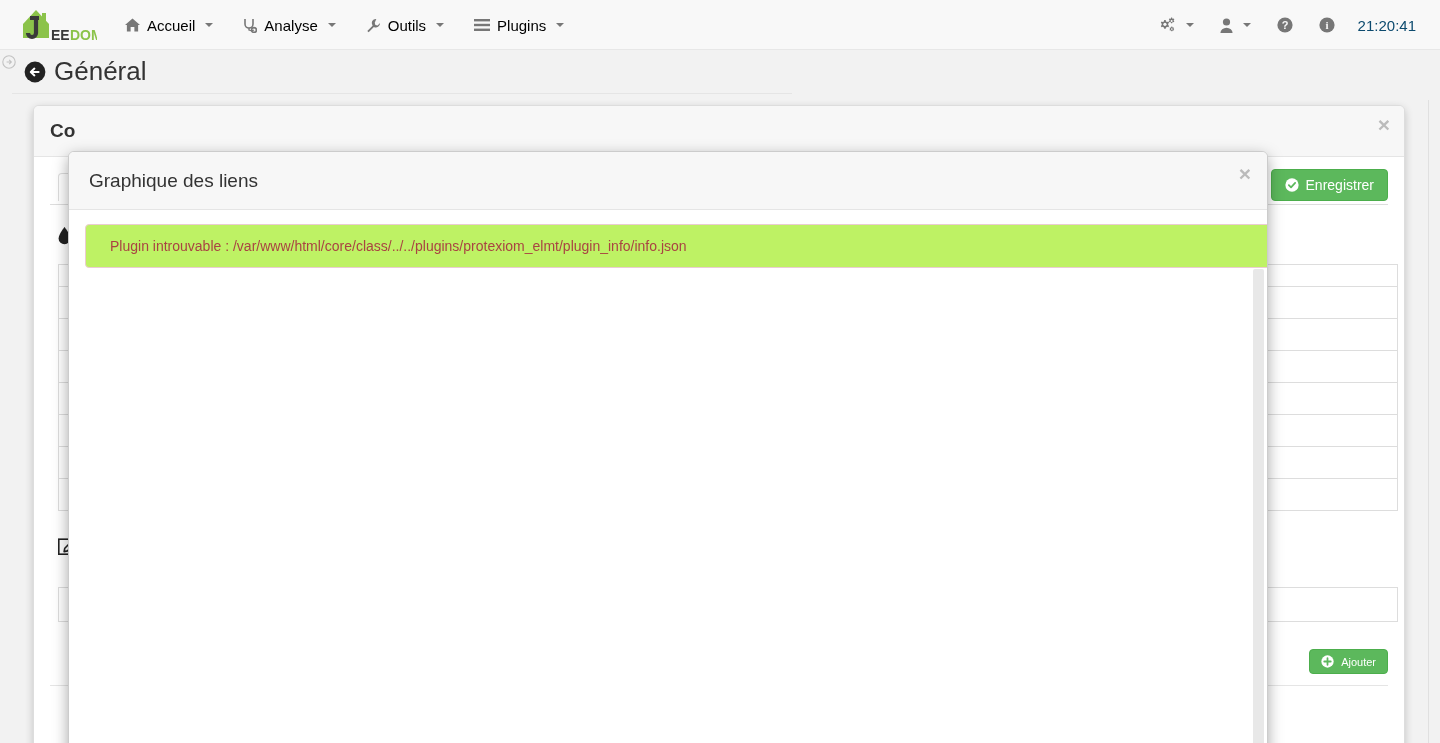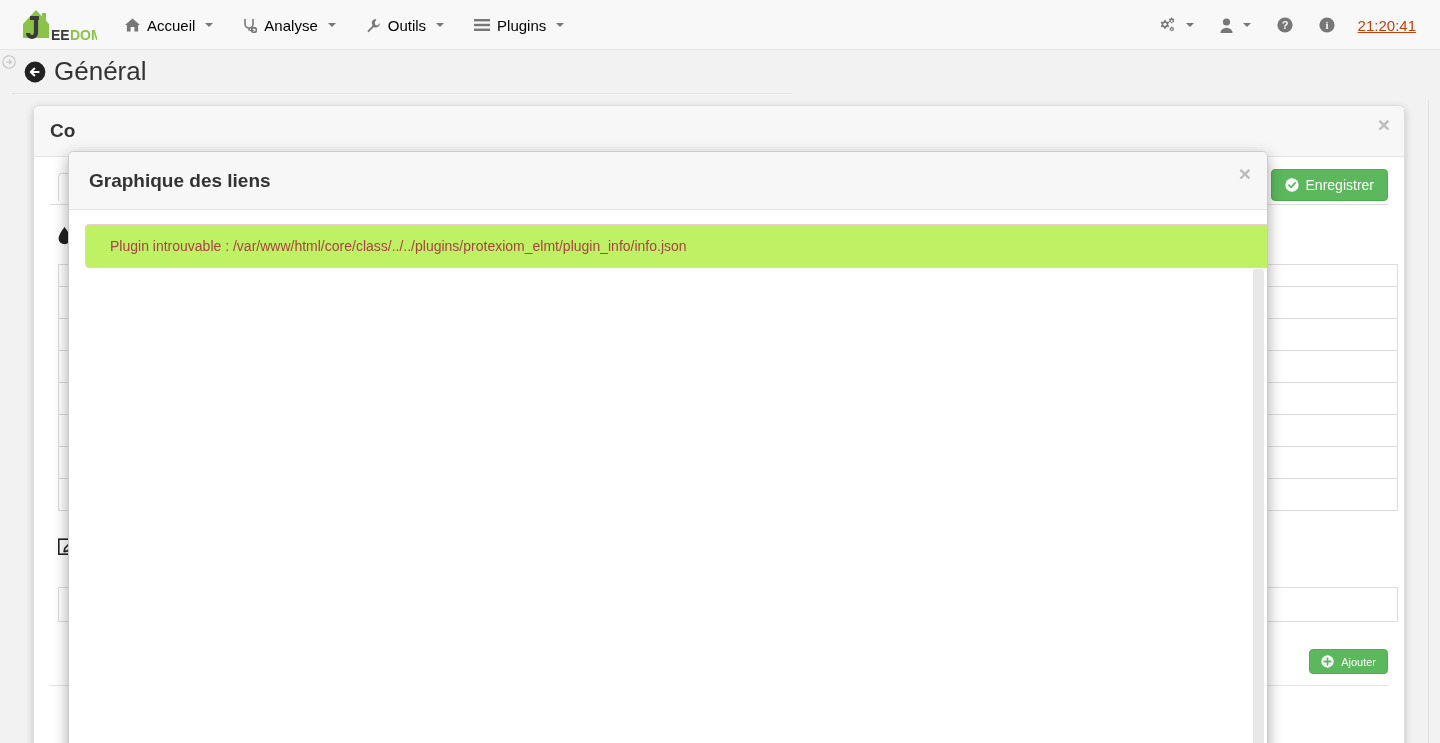--- a/index.html
+++ b/index.html
@@ -39,21 +39,21 @@
     border-left: 4px solid transparent;
     border-right: 4px solid transparent;
     border-top: 4px solid #777;
   }
   .nav-right {
     margin-left: auto; display: flex; align-items: center;
     padding-right: 20px; height: 50px;
   }
   .nav-right .nav-item { padding: 0 13px; }
   .clock {
-    color: #c2410c; font-size: 15px; padding-left: 10px; padding-right: 4px; text-decoration: underline;
+    color: #0c4a6e; font-size: 15px; padding-left: 10px; padding-right: 4px;
   }
 
   
   .page-area {
     position: absolute; top: 50px; left: 0;
     width: 1440px; height: 693px;
   }
   .sidebar-toggle {
     position: absolute; left: 2px; top: 5px;
     width: 14px; height: 14px;
@@ -204,21 +204,21 @@
     overflow: hidden;
   }
   .modal-head {
     height: 58px;
     background: #f7f7f7;
     border-bottom: 1px solid #e5e5e5;
     display: flex; align-items: center;
     padding: 0 20px;
     position: relative;
   }
-  .modal-title { font-size: 19px; font-weight: bold; color: #333; }
+  .modal-title { font-size: 19px; font-weight: normal; color: #333; }
   .modal-close {
     position: absolute; right: 16px; top: 11px;
     font-size: 21px; color: #bbb; font-weight: bold;
     cursor: pointer; line-height: 1;
   }
   .modal-body {
     position: relative;
     height: 582px;
     padding: 14px 16px;
     overflow: hidden;

